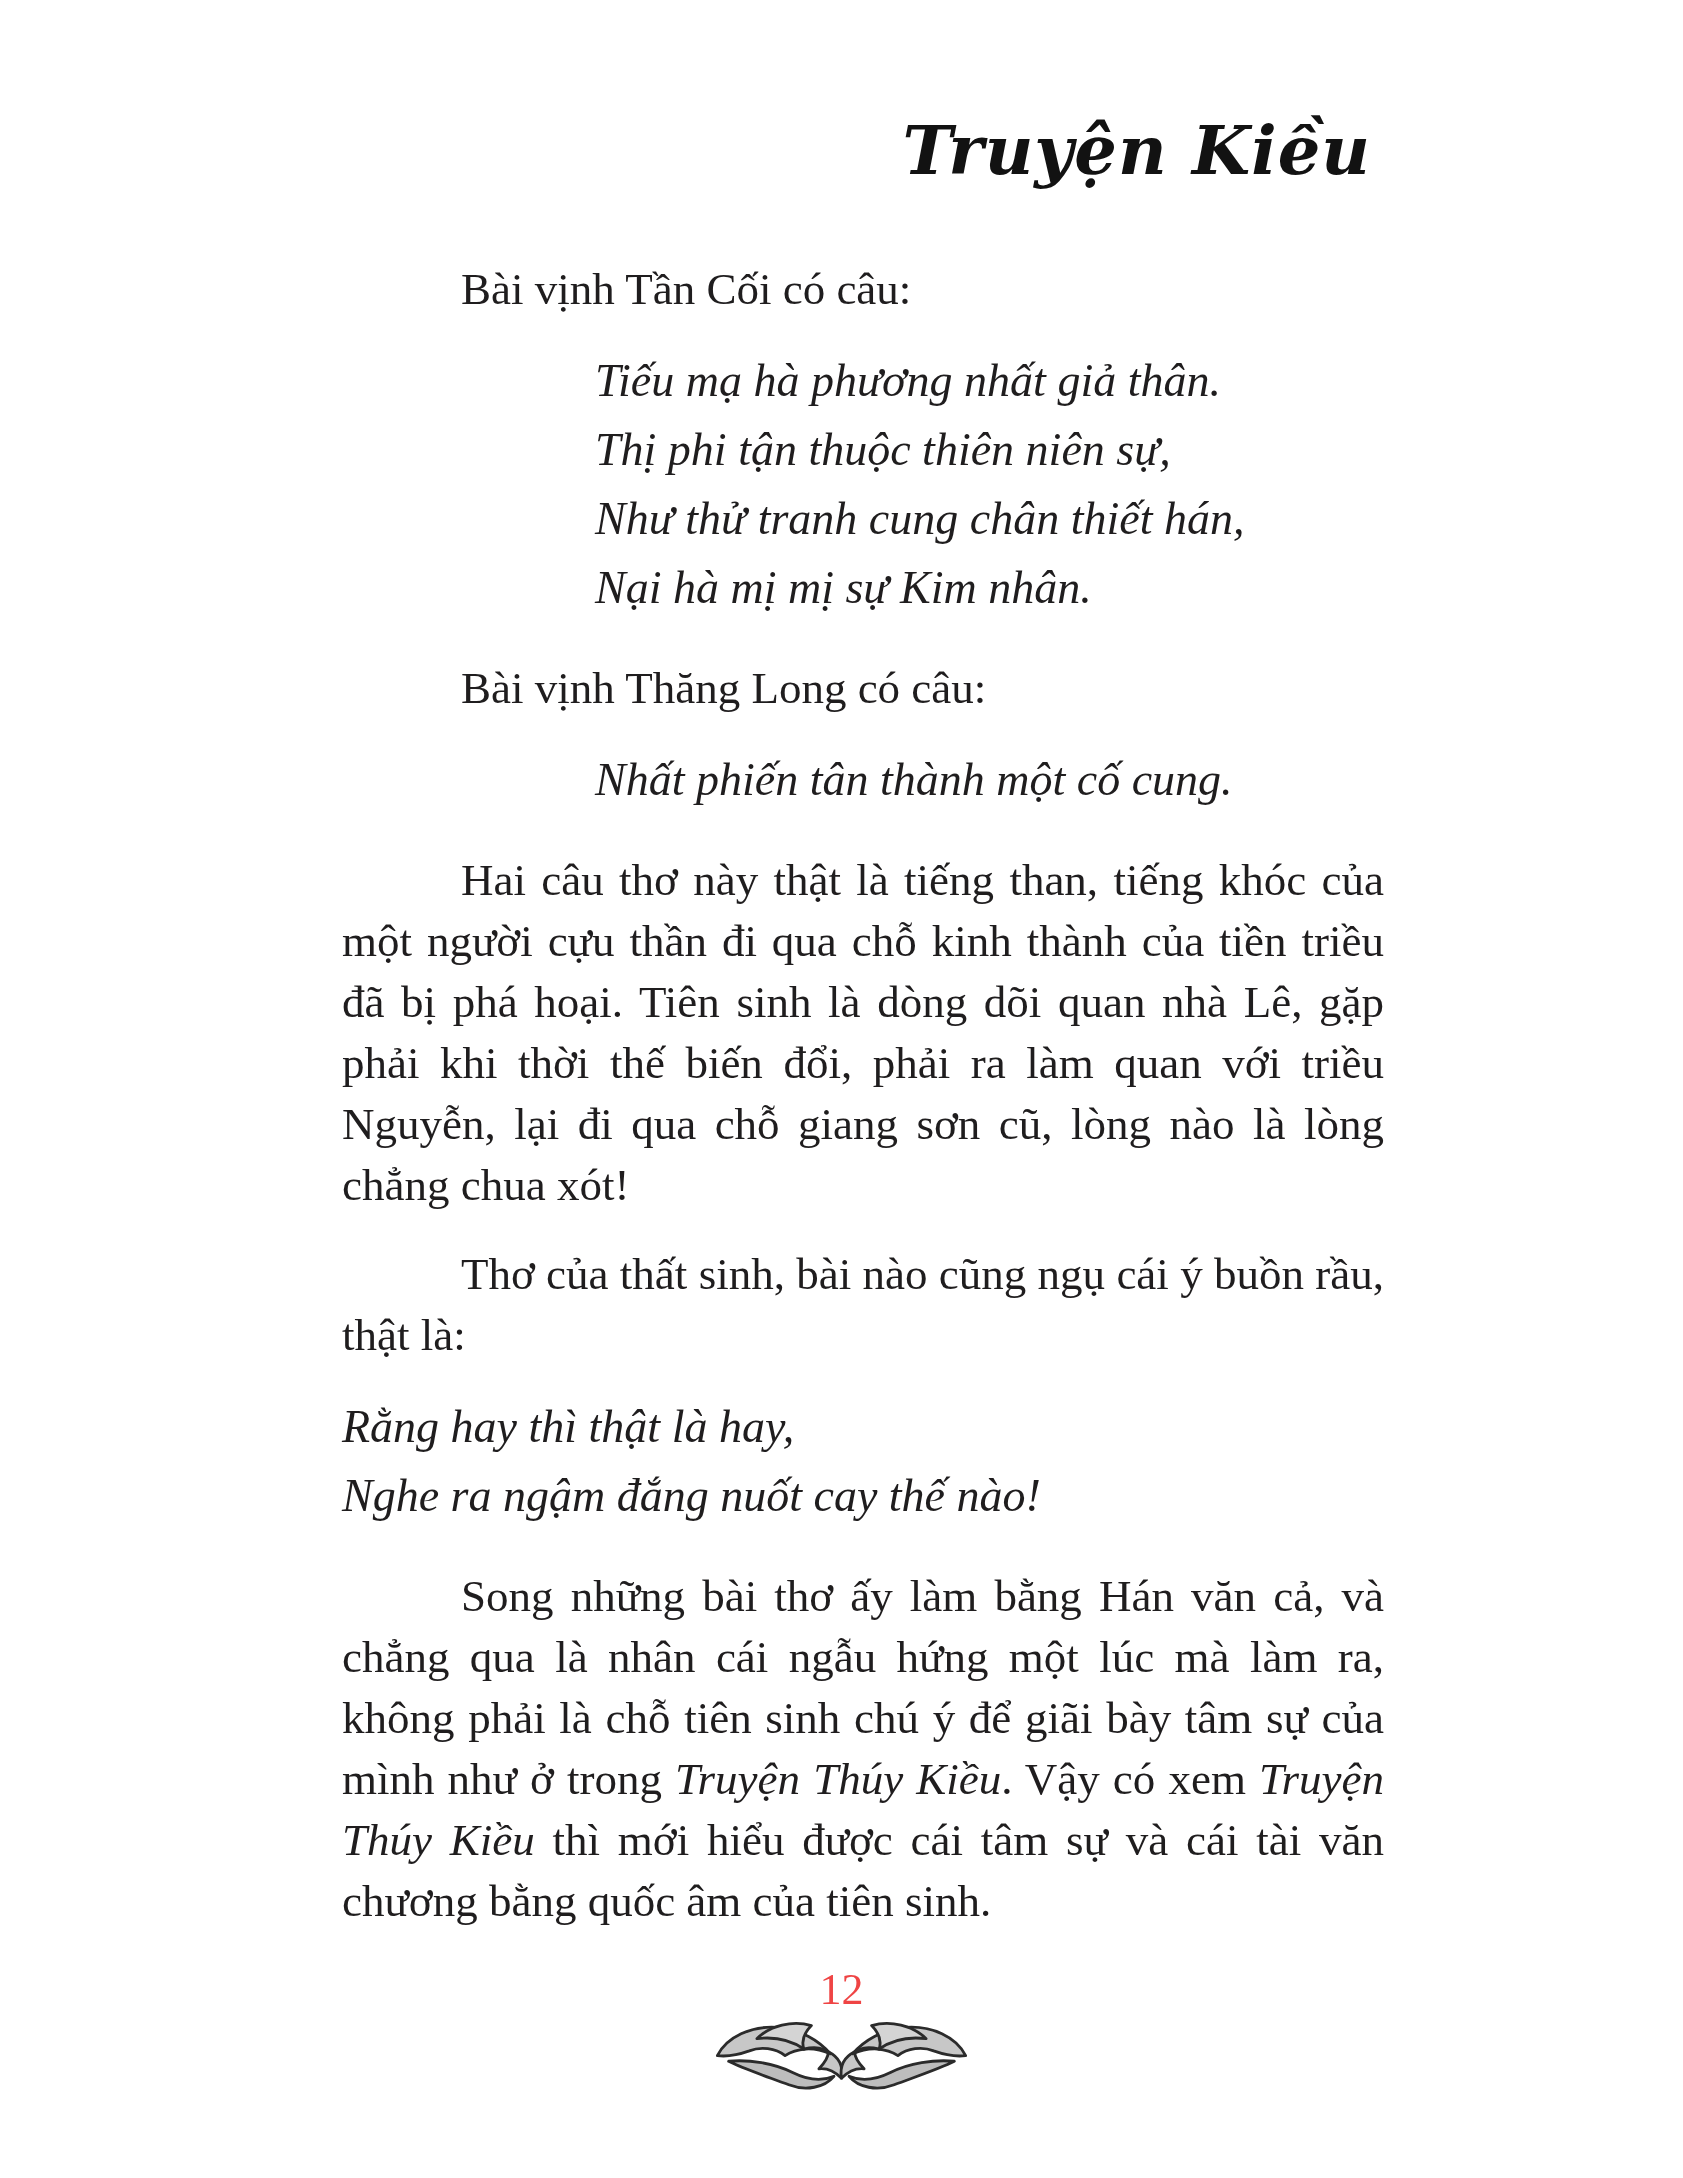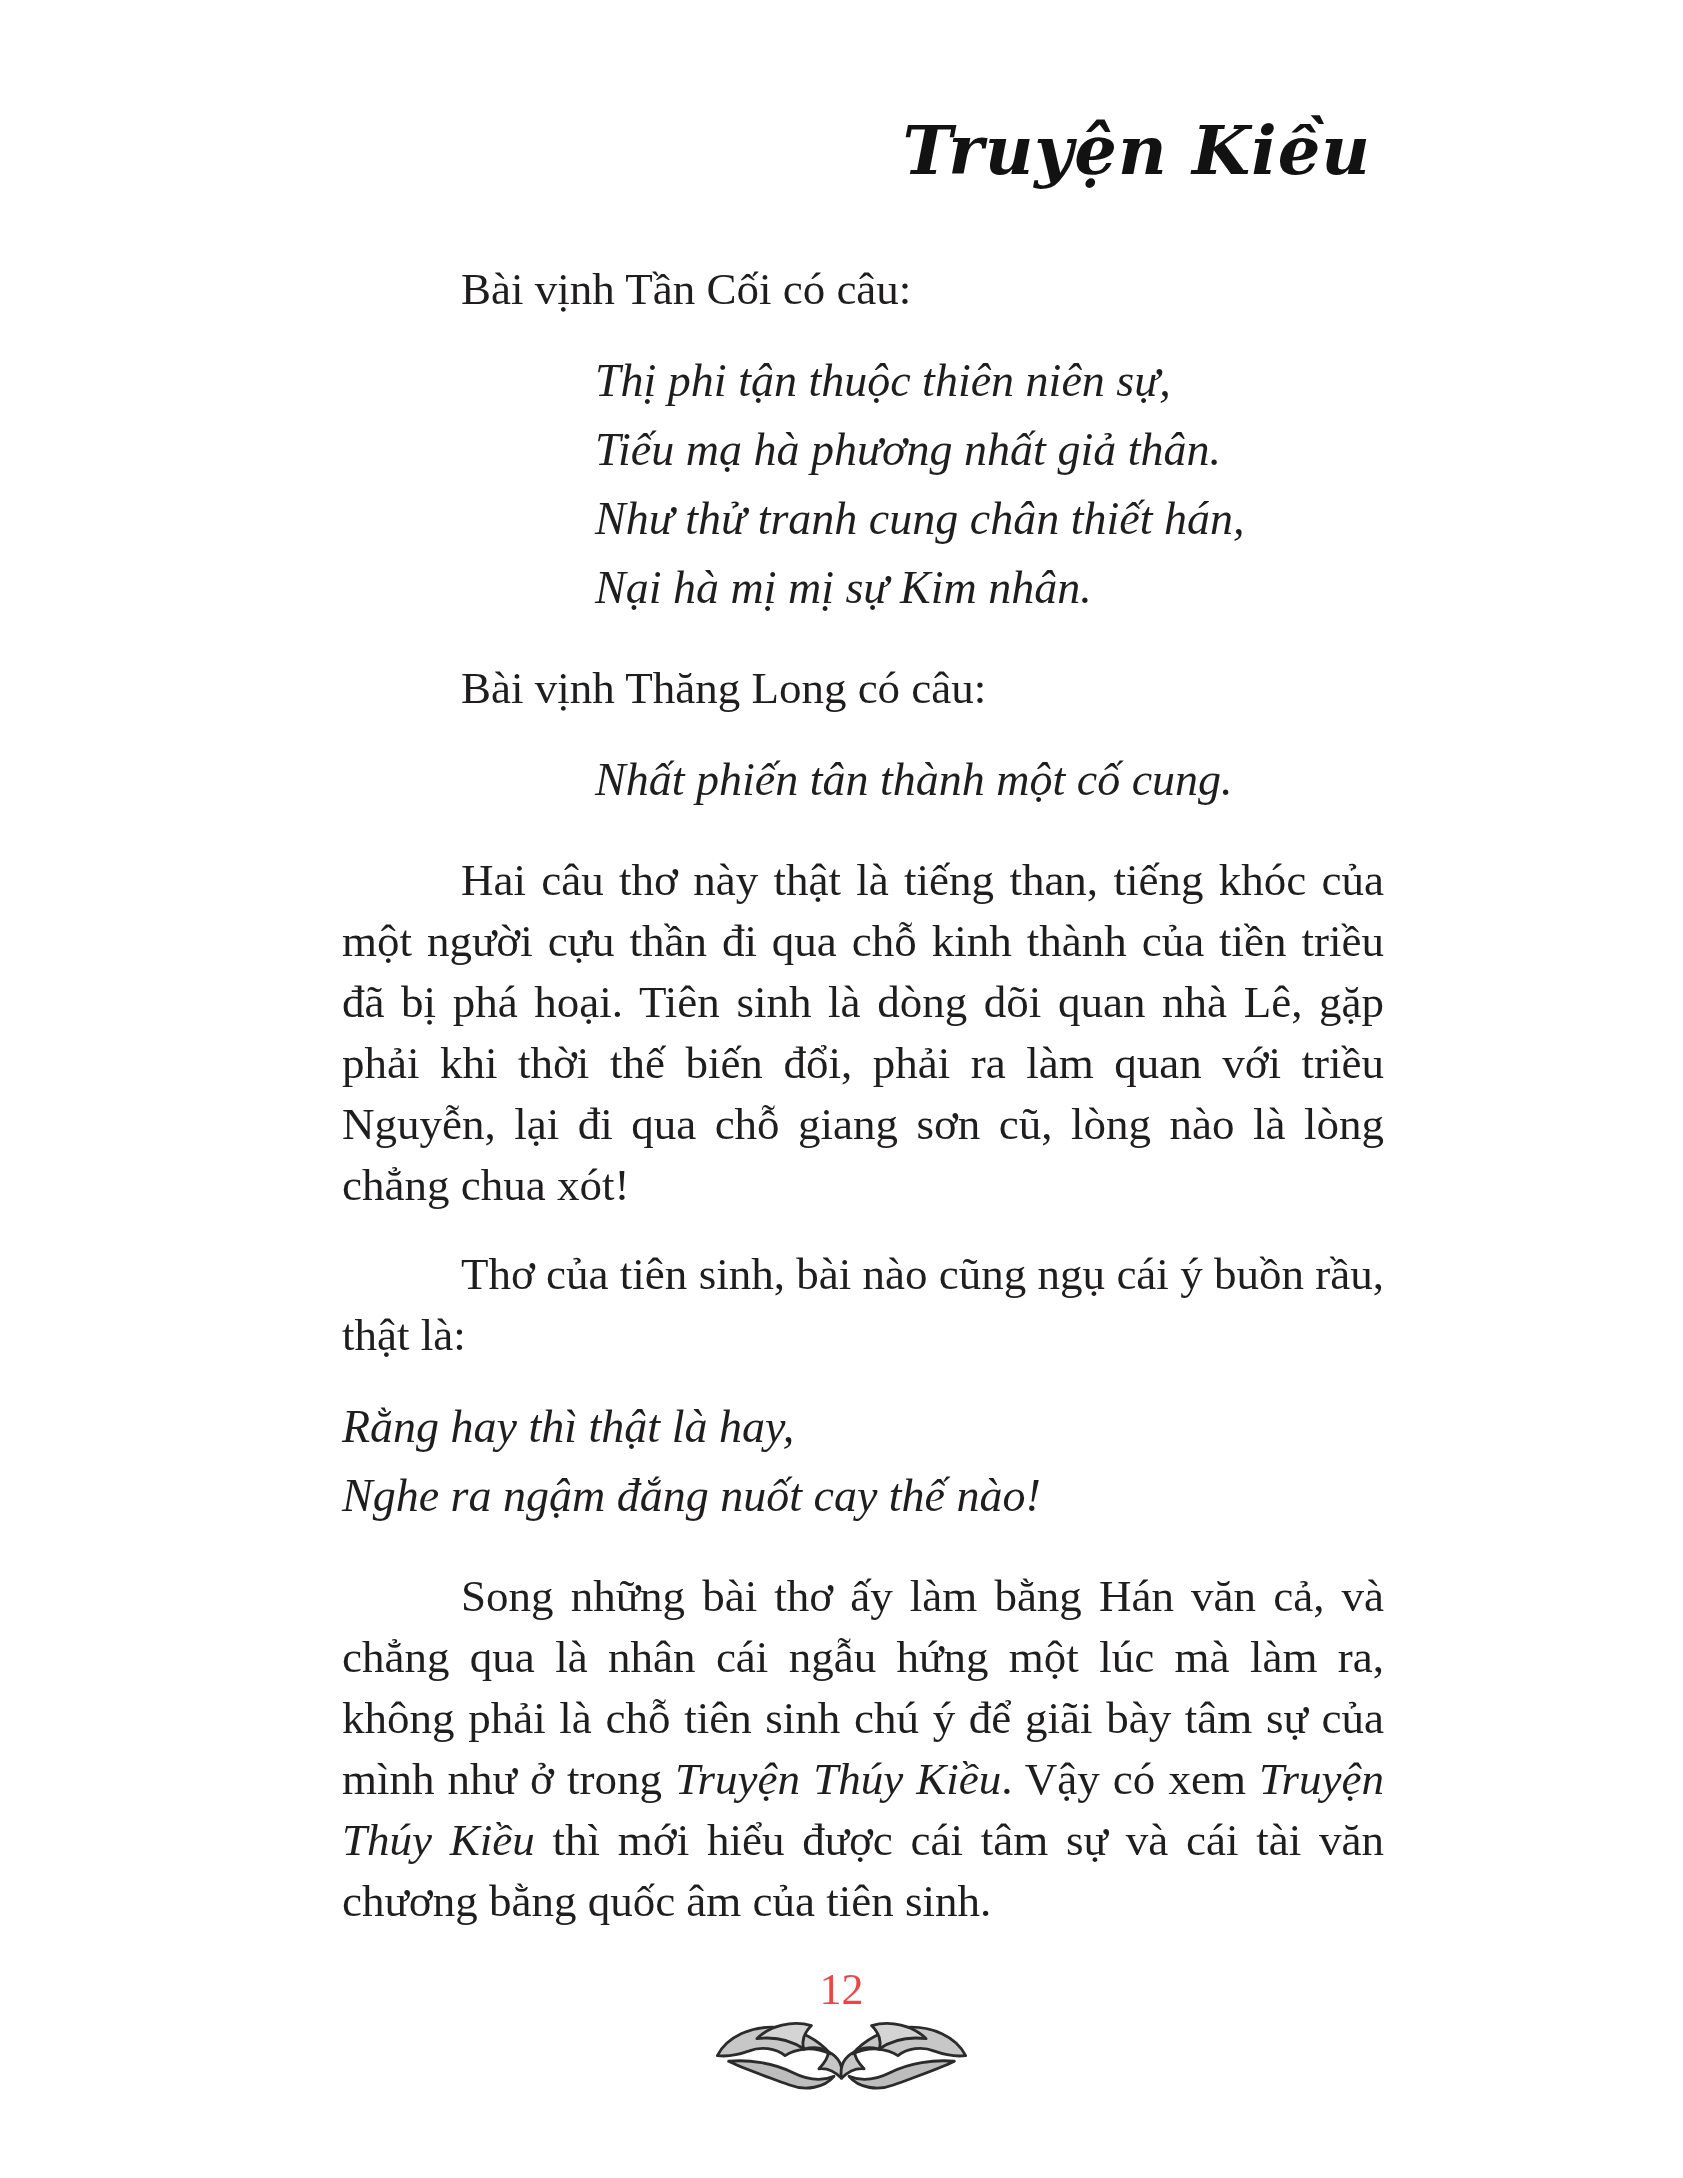--- a/index.html
+++ b/index.html
@@ -90,35 +90,35 @@
 
 <div class="page">
 
   <div class="running-header">Truyện Kiều</div>
 
   <div class="body-block">
 
     <p class="intro">Bài vịnh Tần Cối có câu:</p>
 
     <div class="poem indent-left">
+      <div class="poem-line">Tiếu mạ hà phương nhất giả thân.</div>
       <div class="poem-line">Thị phi tận thuộc thiên niên sự,</div>
-      <div class="poem-line">Tiếu mạ hà phương nhất giả thân.</div>
       <div class="poem-line">Như thử tranh cung chân thiết hán,</div>
       <div class="poem-line">Nại hà mị mị sự Kim nhân.</div>
     </div>
 
     <p class="intro">Bài vịnh Thăng Long có câu:</p>
 
     <div class="poem indent-left">
       <div class="poem-line">Nhất phiến tân thành một cố cung.</div>
     </div>
 
     <p class="para">Hai câu thơ này thật là tiếng than, tiếng khóc của một người cựu thần đi qua chỗ kinh thành của tiền triều đã bị phá hoại. Tiên sinh là dòng dõi quan nhà Lê, gặp phải khi thời thế biến đổi, phải ra làm quan với triều Nguyễn, lại đi qua chỗ giang sơn cũ, lòng nào là lòng chẳng chua xót!</p>
 
-    <p class="para">Thơ của tiên sinh, bài nào cũng ngụ cái ý buồn rầu, thật là:</p>
+    <p class="para">Thơ của thất sinh, bài nào cũng ngụ cái ý buồn rầu, thật là:</p>
 
     <div class="poem centered">
       <div class="poem-line">Rằng hay thì thật là hay,</div>
       <div class="poem-line">Nghe ra ngậm đắng nuốt cay thế nào!</div>
     </div>
 
     <p class="para"><span>Song những bài thơ ấy làm bằng Hán văn cả, và chẳng qua là nhân cái ngẫu hứng một lúc mà làm ra, không phải là chỗ tiên sinh chú ý để giãi bày tâm sự của mình như ở trong </span><span class="it">Truyện Thúy Kiều</span><span>. Vậy có xem </span><span class="it">Truyện Thúy Kiều</span><span> thì mới hiểu được cái tâm sự và cái tài văn chương bằng quốc âm của tiên sinh.</span></p>
 
   </div>
 

